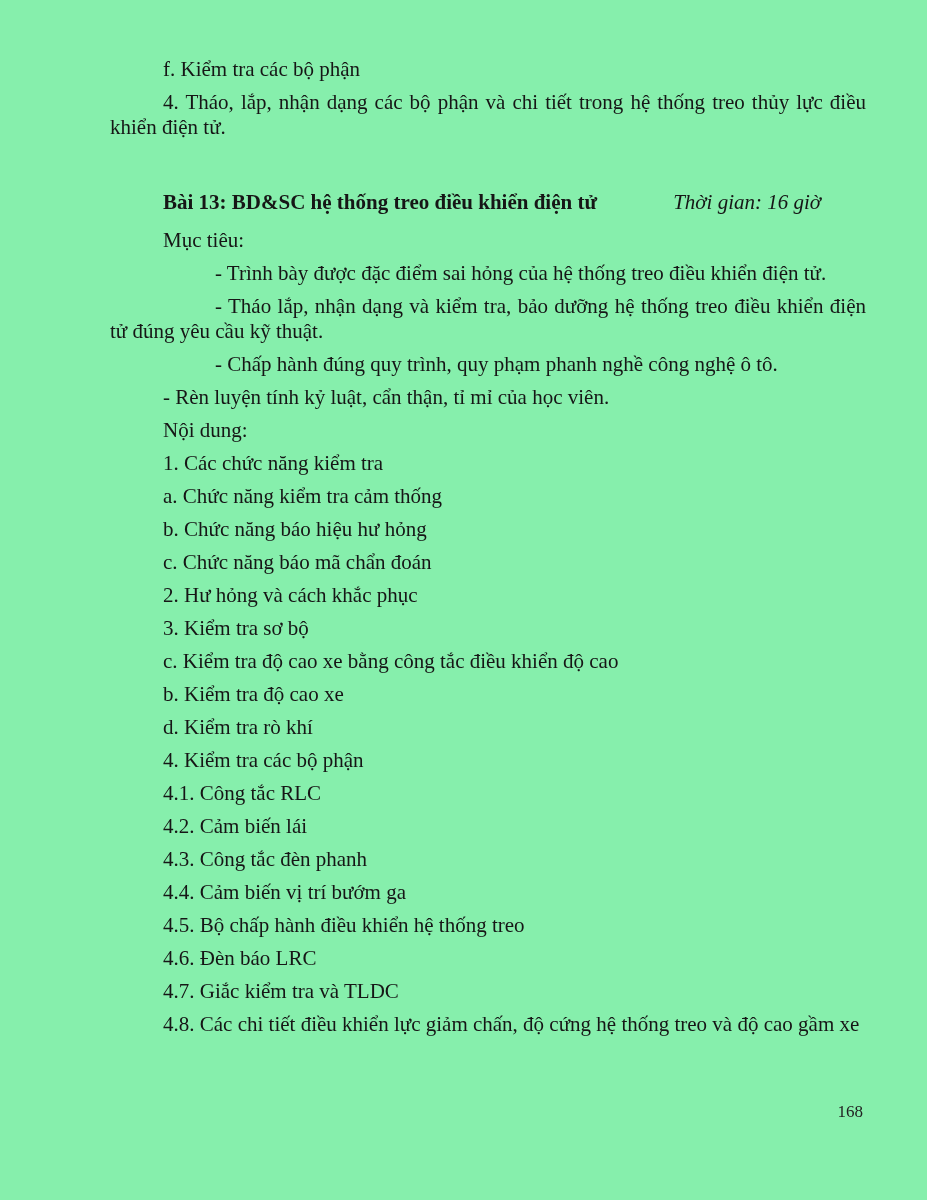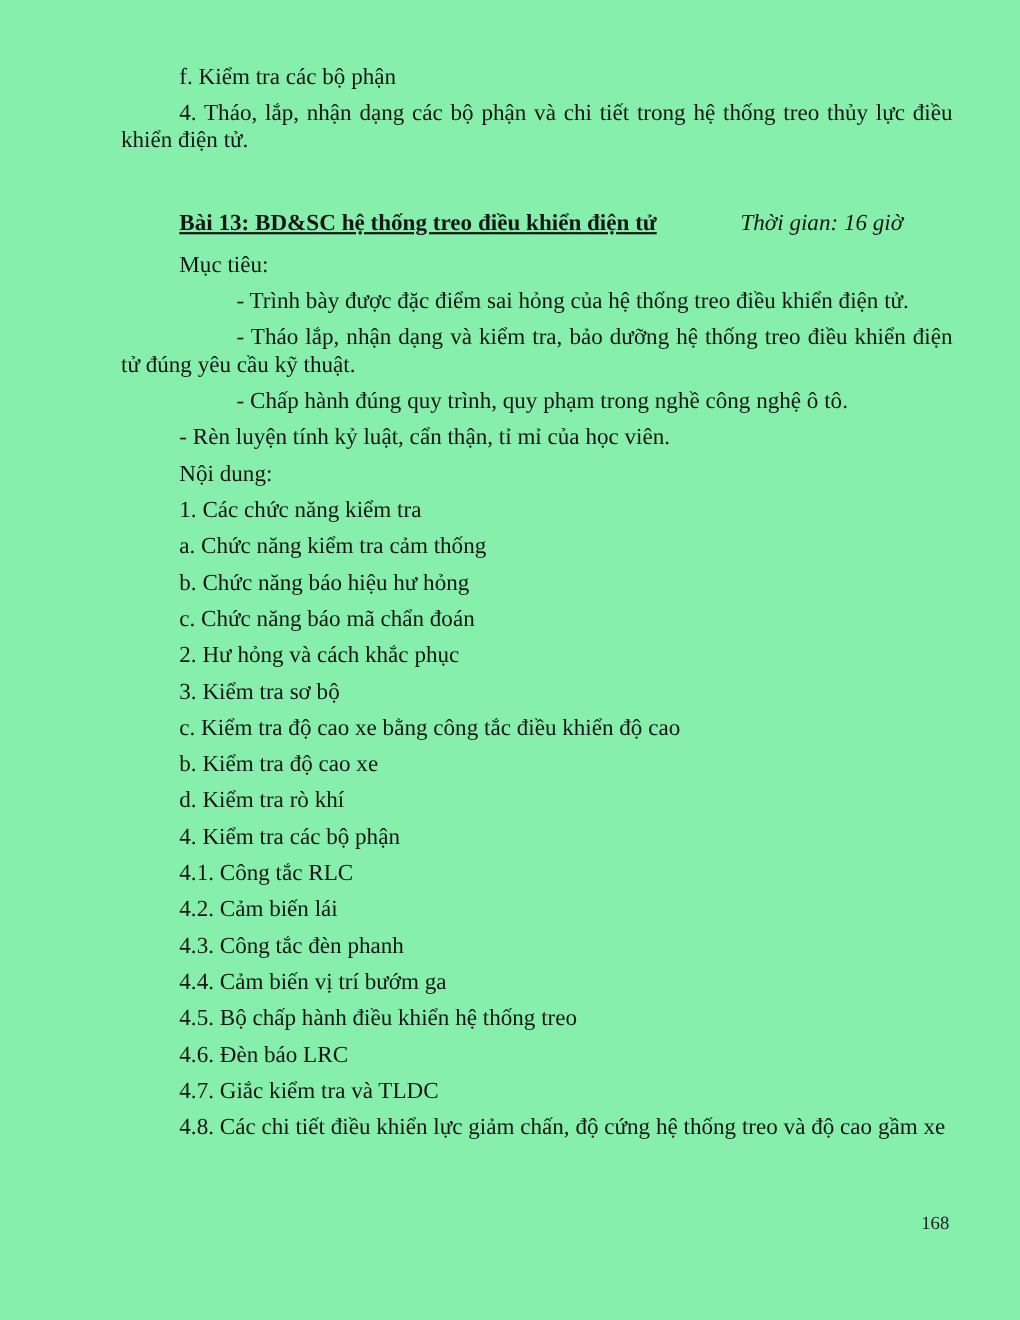--- a/index.html
+++ b/index.html
@@ -29,21 +29,21 @@
   .ind2 { text-indent: 105px; }  
   .italic { }
   .lesson-header {
     display: flex;
     justify-content: space-between;
     align-items: baseline;
     margin-top: 50px;
     margin-bottom: 13px;
     line-height: 25px;
   }
-  .lesson-title { font-weight: bold; padding-left: 53px; text-decoration: underline; }
+  .lesson-title { font-weight: bold; padding-left: 53px; }
   .lesson-duration { font-style: italic; margin-right: 45px; white-space: nowrap; }
   .page-number {
     position: absolute;
     top: 1101px;
     right: 64px;
     font-family: Liberation Serif, serif;
     font-size: 17px;
     line-height: 22px;
     color: #222222;
   }
@@ -58,21 +58,21 @@
     <p class="para ind1">4. Tháo, lắp, nhận dạng các bộ phận và chi tiết trong hệ thống treo thủy lực điều khiển điện tử.</p>
 
     <div class="lesson-header">
       <span class="lesson-title">Bài 13: BD&amp;SC hệ thống treo điều khiển điện tử</span>
       <span class="lesson-duration">Thời gian: 16 giờ</span>
     </div>
 
     <p class="para ind1 italic">Mục tiêu:</p>
     <p class="para ind2">- Trình bày được đặc điểm sai hỏng của hệ thống treo điều khiển điện tử.</p>
     <p class="para ind2">- Tháo lắp, nhận dạng và kiểm tra, bảo dưỡng hệ thống treo điều khiển điện tử đúng yêu cầu kỹ thuật.</p>
-    <p class="para ind2">- Chấp hành đúng quy trình, quy phạm trong nghề công nghệ ô tô.</p>
+    <p class="para ind2">- Chấp hành đúng quy trình, quy phạm phanh nghề công nghệ ô tô.</p>
     <p class="para ind1">- Rèn luyện tính kỷ luật, cẩn thận, tỉ mỉ của học viên.</p>
 
     <p class="para ind1 italic">Nội dung:</p>
     <p class="para ind1">1. Các chức năng kiểm tra</p>
     <p class="para ind1">a. Chức năng kiểm tra cảm thống</p>
     <p class="para ind1">b. Chức năng báo hiệu hư hỏng</p>
     <p class="para ind1">c. Chức năng báo mã chẩn đoán</p>
     <p class="para ind1">2. Hư hỏng và cách khắc phục</p>
     <p class="para ind1">3. Kiểm tra sơ bộ</p>
     <p class="para ind1">c. Kiểm tra độ cao xe bằng công tắc điều khiển độ cao</p>

